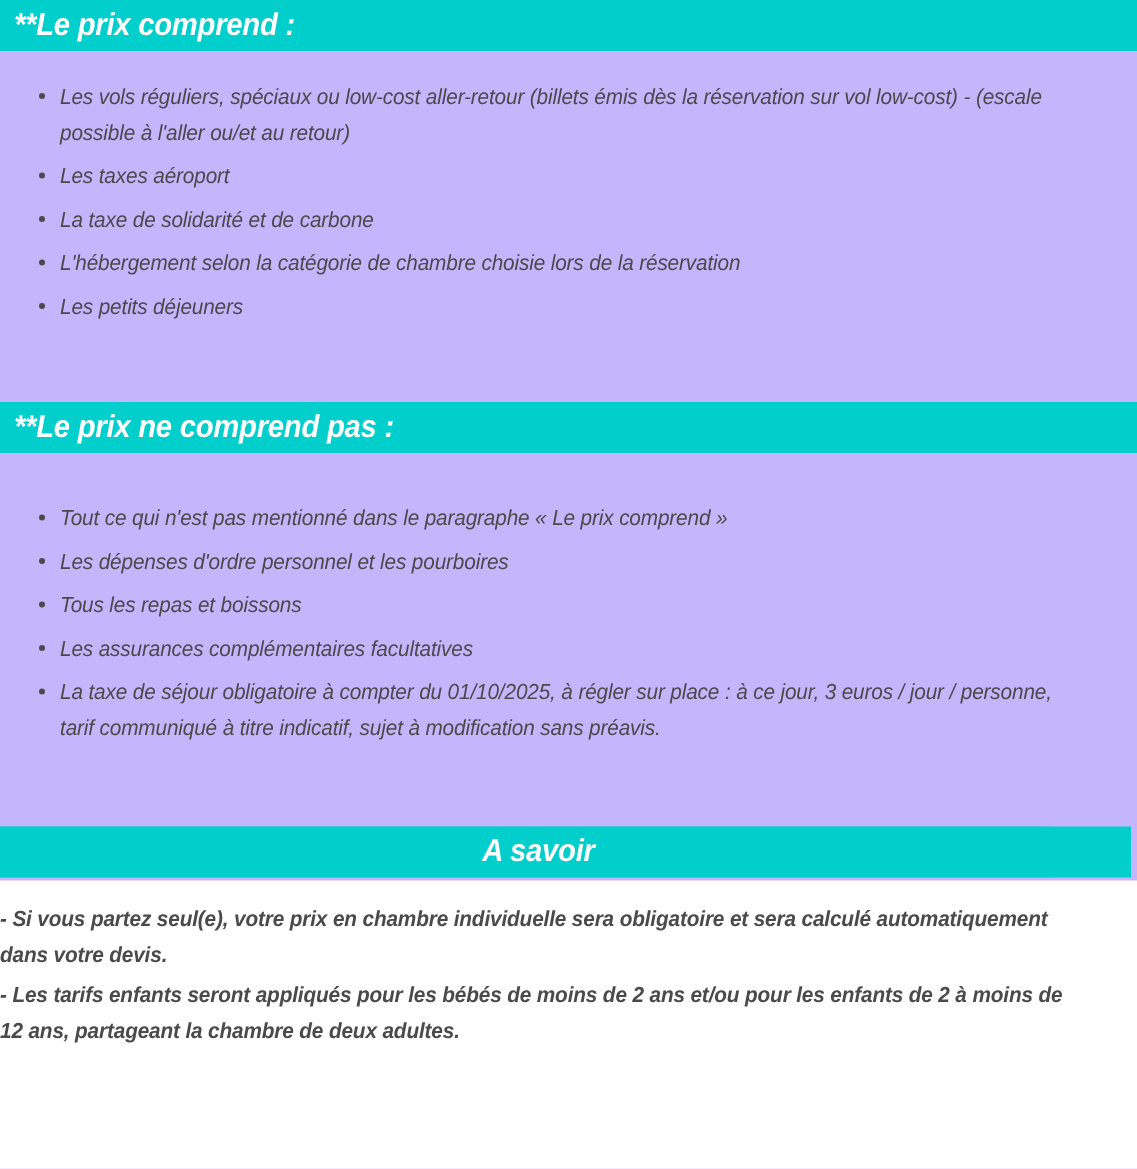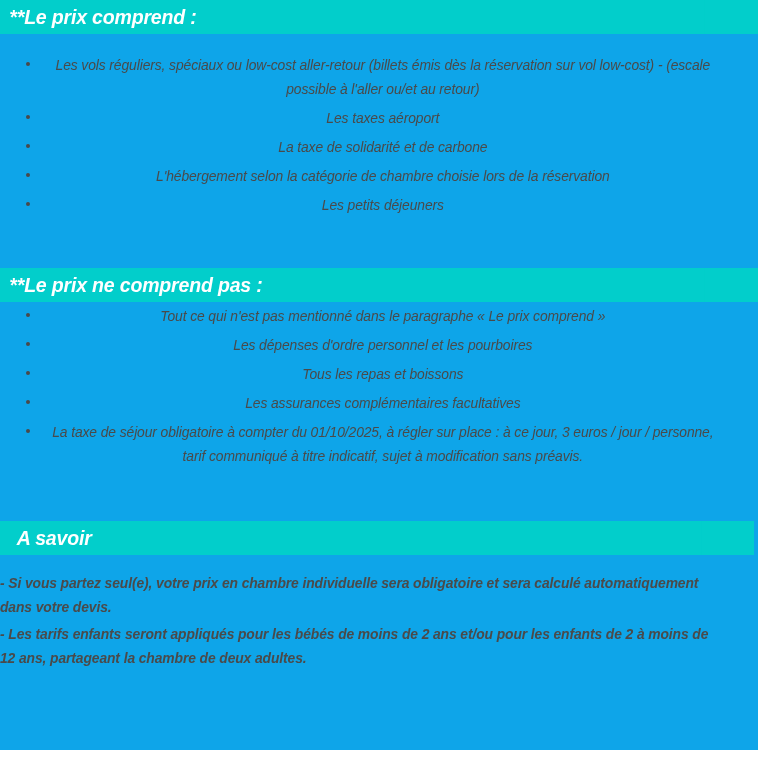--- a/index.html
+++ b/index.html
@@ -11,22 +11,22 @@
     width: 758px;
     height: 779px;
     font-family: "Liberation Sans", "DejaVu Sans", sans-serif;
     color: #4a4a4a;
     overflow: hidden;
   }
 
   .page {
     position: relative;
     width: 758px;
-    height: 750px;
-    background: #0ea5e9;
+    height: 587px;
+    background: #c4b5fd;
   }
 
   
   .band {
     background: #02cecb;
     color: #ffffff;
     font-weight: bold;
     font-style: italic;
     font-size: 21px;
     line-height: 34px;
@@ -39,41 +39,41 @@
     white-space: nowrap;
     overflow: hidden;
   }
   .band-wrap {
     background: #02cecb;
     height: 34px;
     overflow: hidden;
   }
   .band-wrap.narrow {
     width: 754px;
+    text-align: center;
   }
   .band.indent {
     padding-left: 18px;
   }
 
   
   ul.bullets {
     margin: 0;
     padding: 0;
     list-style: none;
   }
   ul.bullets li {
     position: relative;
     padding-left: 40px;
     margin: 0 0 5px 0;
     font-style: italic;
     font-size: 14.5px;
     line-height: 24px;
     color: #4a4a4a;
     letter-spacing: -0.1px;
-    text-align: center;
   }
   ul.bullets li .dot {
     position: absolute;
     left: 26px;
     top: 9px;
     width: 4px;
     height: 4px;
     border-radius: 50%;
     background: #4a4a4a;
   }
@@ -94,21 +94,21 @@
     font-weight: bold;
   }
   .paras p span.txt {
     display: block;
     transform: scaleX(0.955);
     transform-origin: left top;
   }
 
   
   .list-zone-1 { padding-top: 19px; }
-  .list-zone-2 { padding-top: 2px; }
+  .list-zone-2 { padding-top: 32px; }
   .gap-1 { height: 46px; }
   .gap-2 { height: 48px; }
   .paras { padding-top: 16px; padding-right: 8px; }
 </style>
 </head>
 <body>
 
 <div class="page">
 
   <div class="band-wrap">

